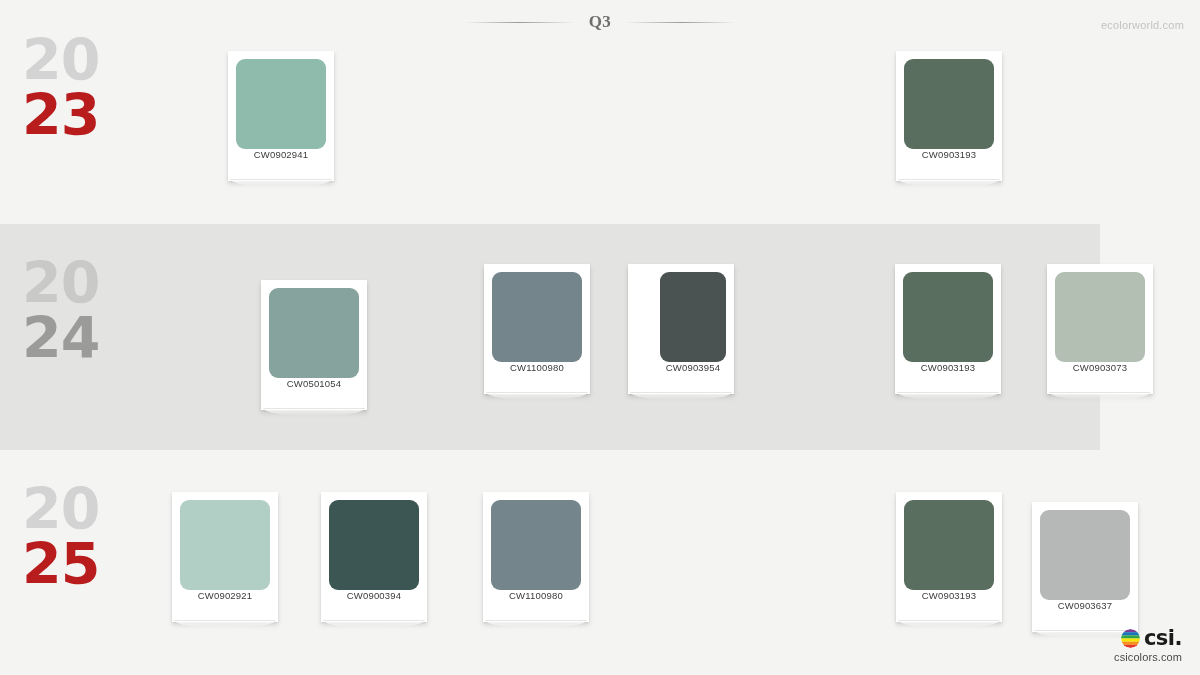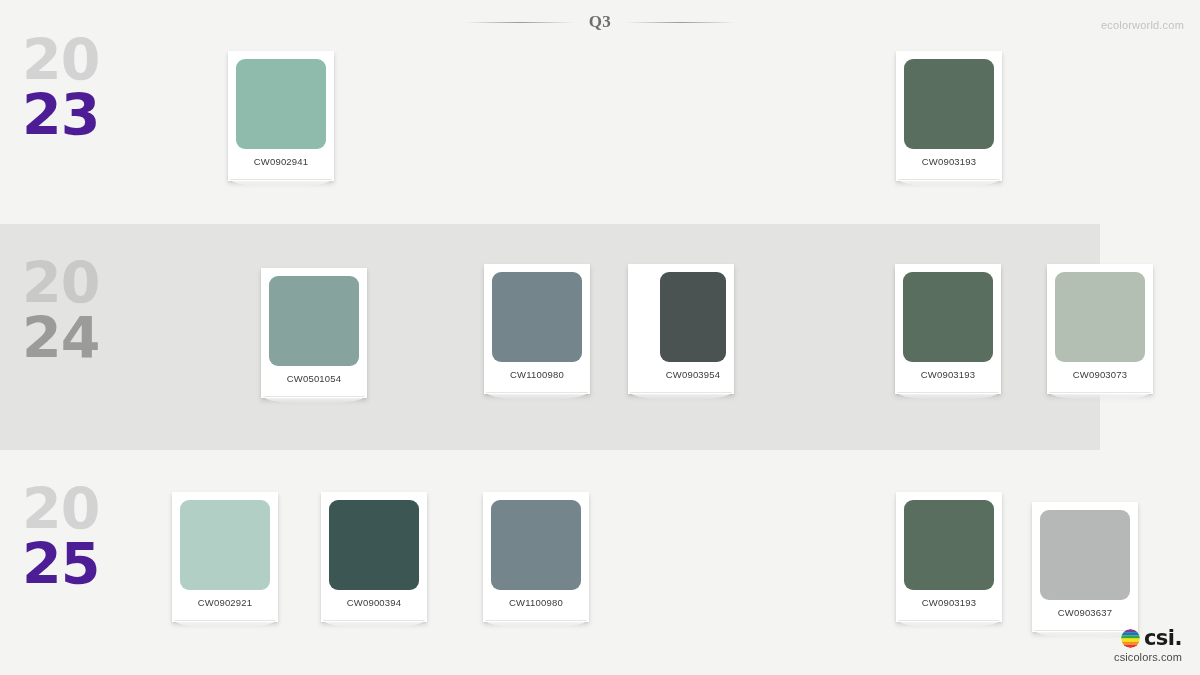--- a/index.html
+++ b/index.html
@@ -66,21 +66,21 @@
     position: absolute;
     left: 22px;
     font-family: "DejaVu Sans", sans-serif;
     font-weight: bold;
     font-size: 57px;
     line-height: 0.97;
     letter-spacing: -1px;
     user-select: none;
   }
   .year-top    { color: #d3d3d3; }
-  .year-bottom { color: #4c1d95; }
+  .year-bottom { color: #b91c1c; }
   .row-2024 .year-top { color: #c9c9c8; }
   .row-2024 .year-bottom { color: #9b9b9a; }
 
   .year-2023 { top: 33px; }
   .year-2024 { top: 32px; }
   .year-2025 { top: 32px; }
 
   
   .swatch-strip { position: absolute; left: 0; top: 0; width: 1200px; height: 100%; }
 
@@ -102,21 +102,21 @@
     border-top: 1px solid rgba(0,0,0,0.10);
     border-radius: 0 0 46% 46% / 0 0 100% 100%;
     filter: blur(0.4px);
   }
   .swatch-color {
     width: 100%;
     height: 90px;
     border-radius: 9px;
   }
   .swatch-code {
-    margin-top: 7px;
+    margin-top: 0;
     text-align: center;
     font-size: 9.5px;
     color: #3b3b3b;
     letter-spacing: 0.2px;
     font-family: "Liberation Sans", sans-serif;
     white-space: nowrap;
   }
 
   
   .brand-logo {
@@ -180,21 +180,21 @@
       </div>
     </div>
 </div>
 
 <div class="row row-2024">
   <div class="year-label year-2024">
     <div class="year-top">20</div>
     <div class="year-bottom">24</div>
   </div>
   <div class="swatch-strip">
-      <div class="swatch-card" style="left: 261px; top: 44px;">
+      <div class="swatch-card" style="left: 261px; top: 56px;">
         <div class="swatch-color" style="background: rgb(135, 163, 158);"></div>
         <div class="swatch-code">CW0501054</div>
       </div>
       <div class="swatch-card" style="left: 484px; top: 40px;">
         <div class="swatch-color" style="background: rgb(116, 133, 139);"></div>
         <div class="swatch-code">CW1100980</div>
       </div>
       <div class="swatch-card" style="left: 628px; top: 40px; padding-left: 32px;">
         <div class="swatch-color" style="background: rgb(74, 82, 82);"></div>
         <div class="swatch-code">CW0903954</div>

